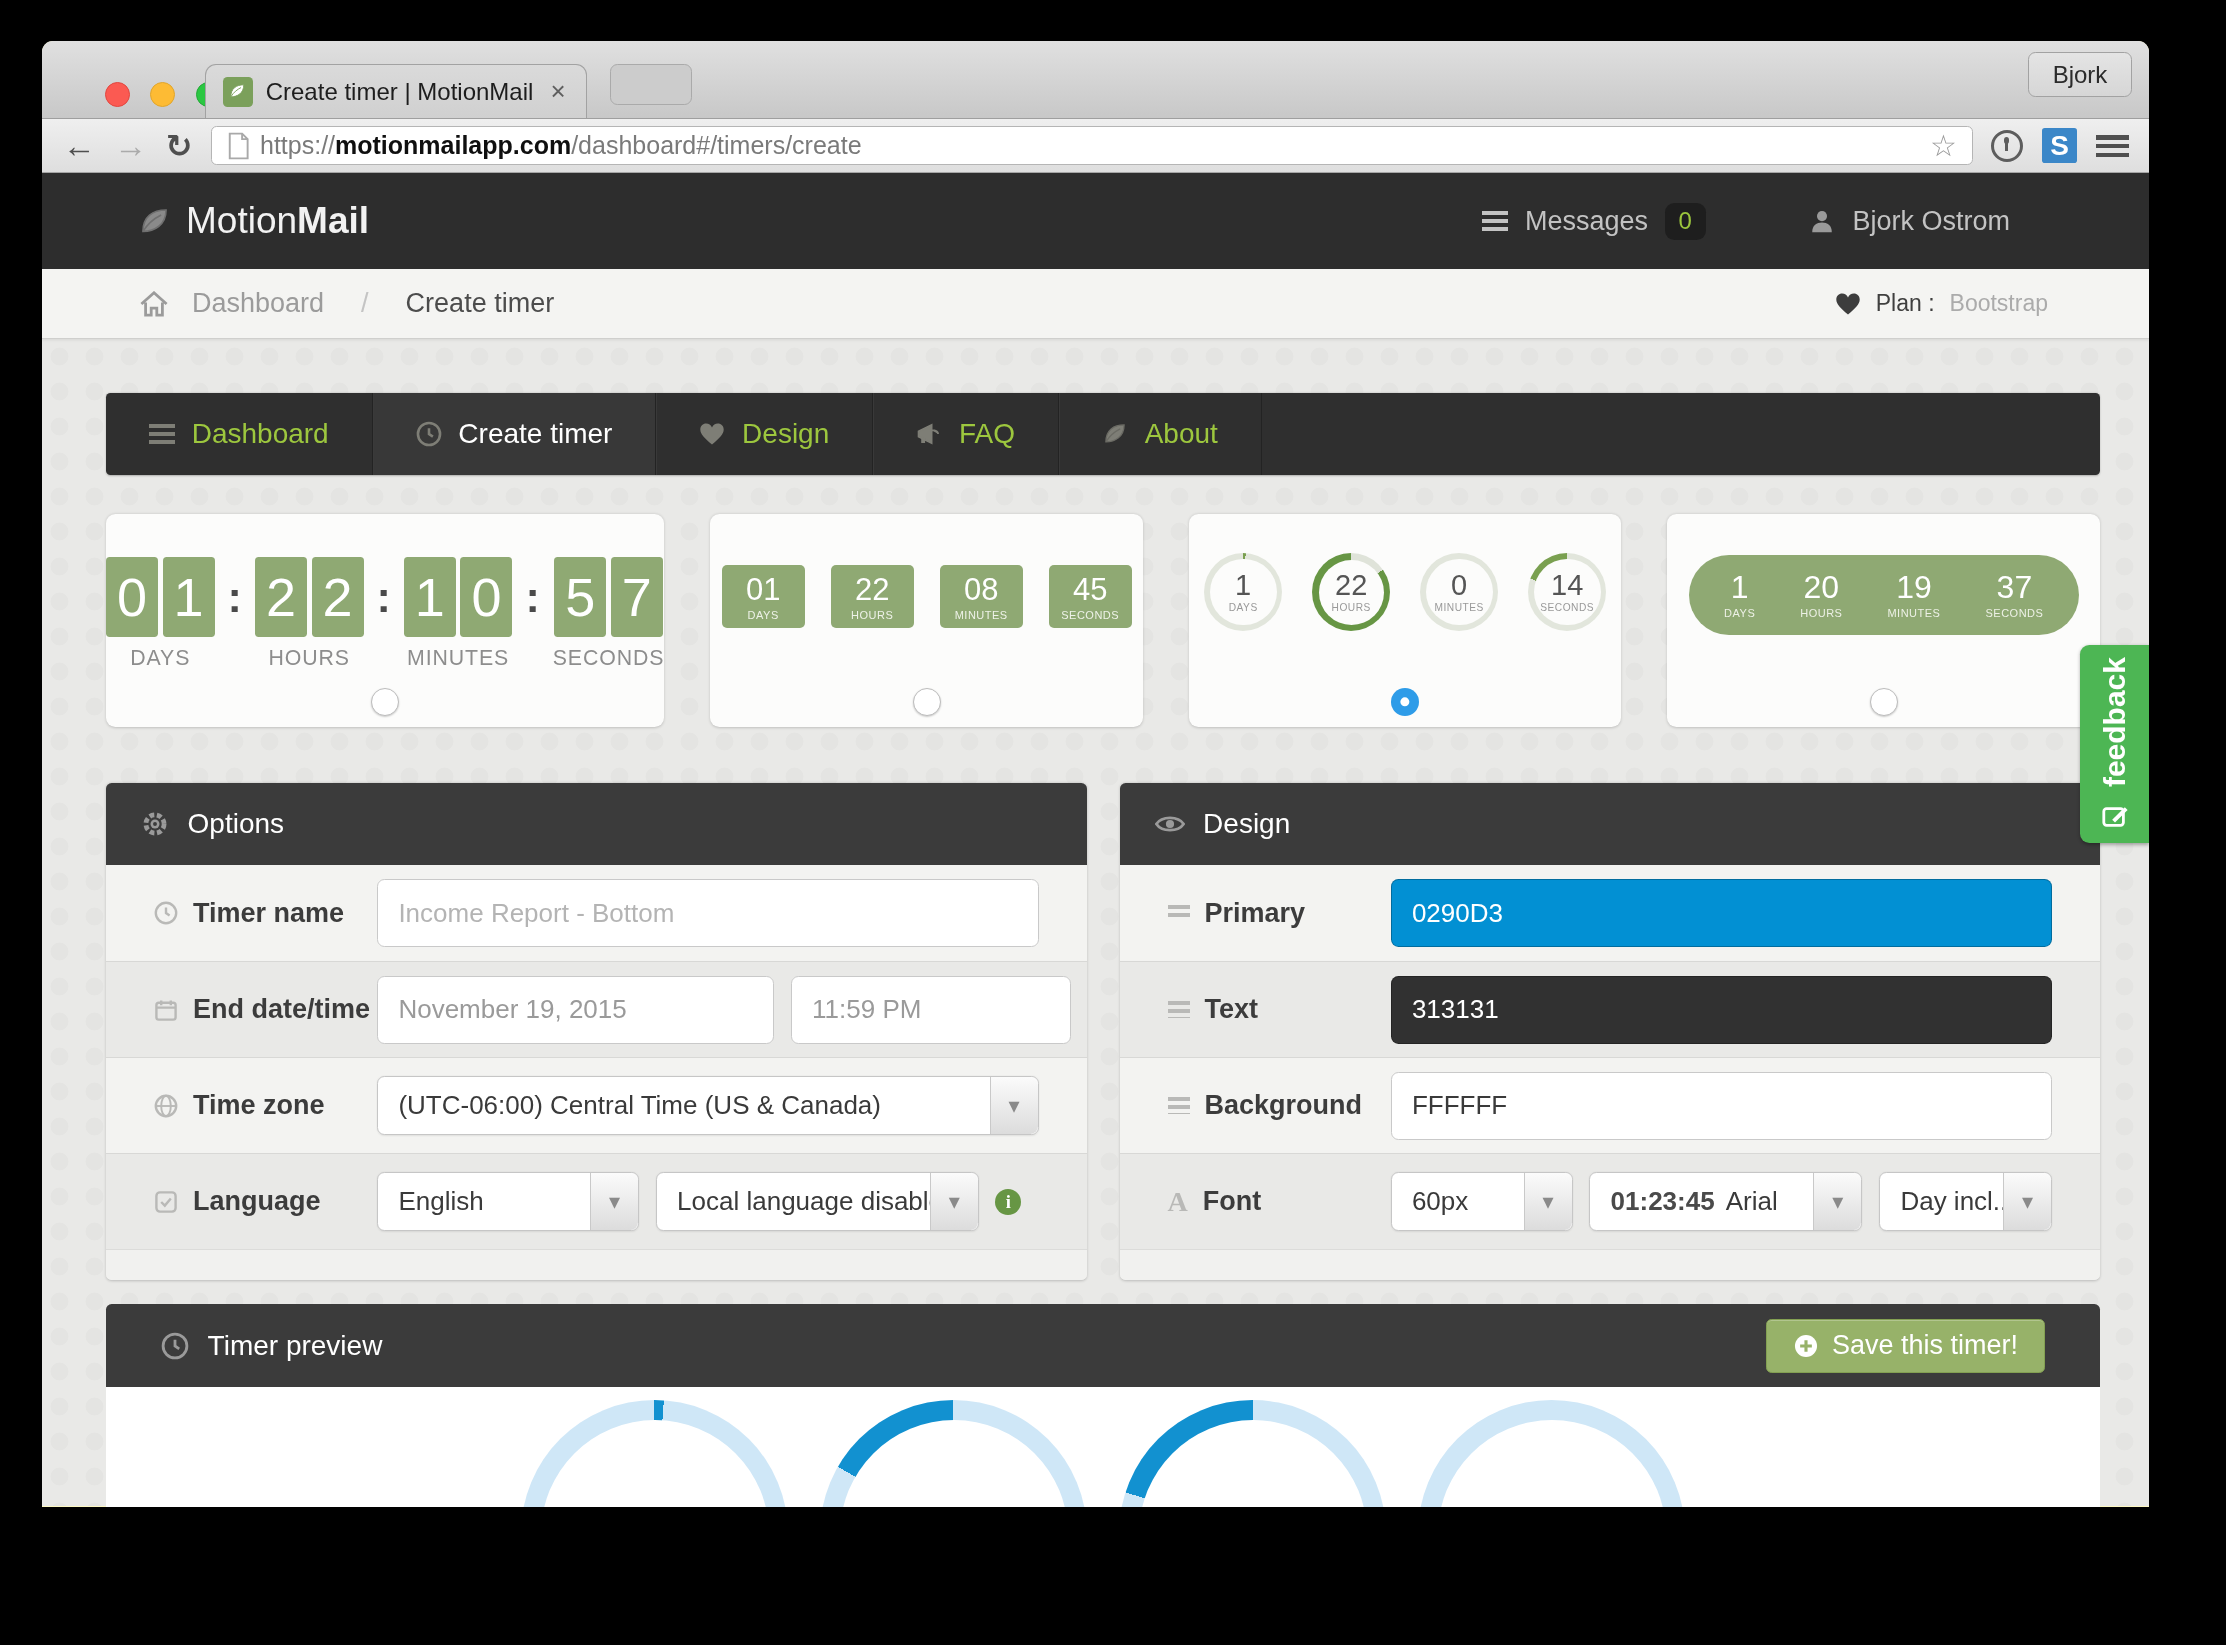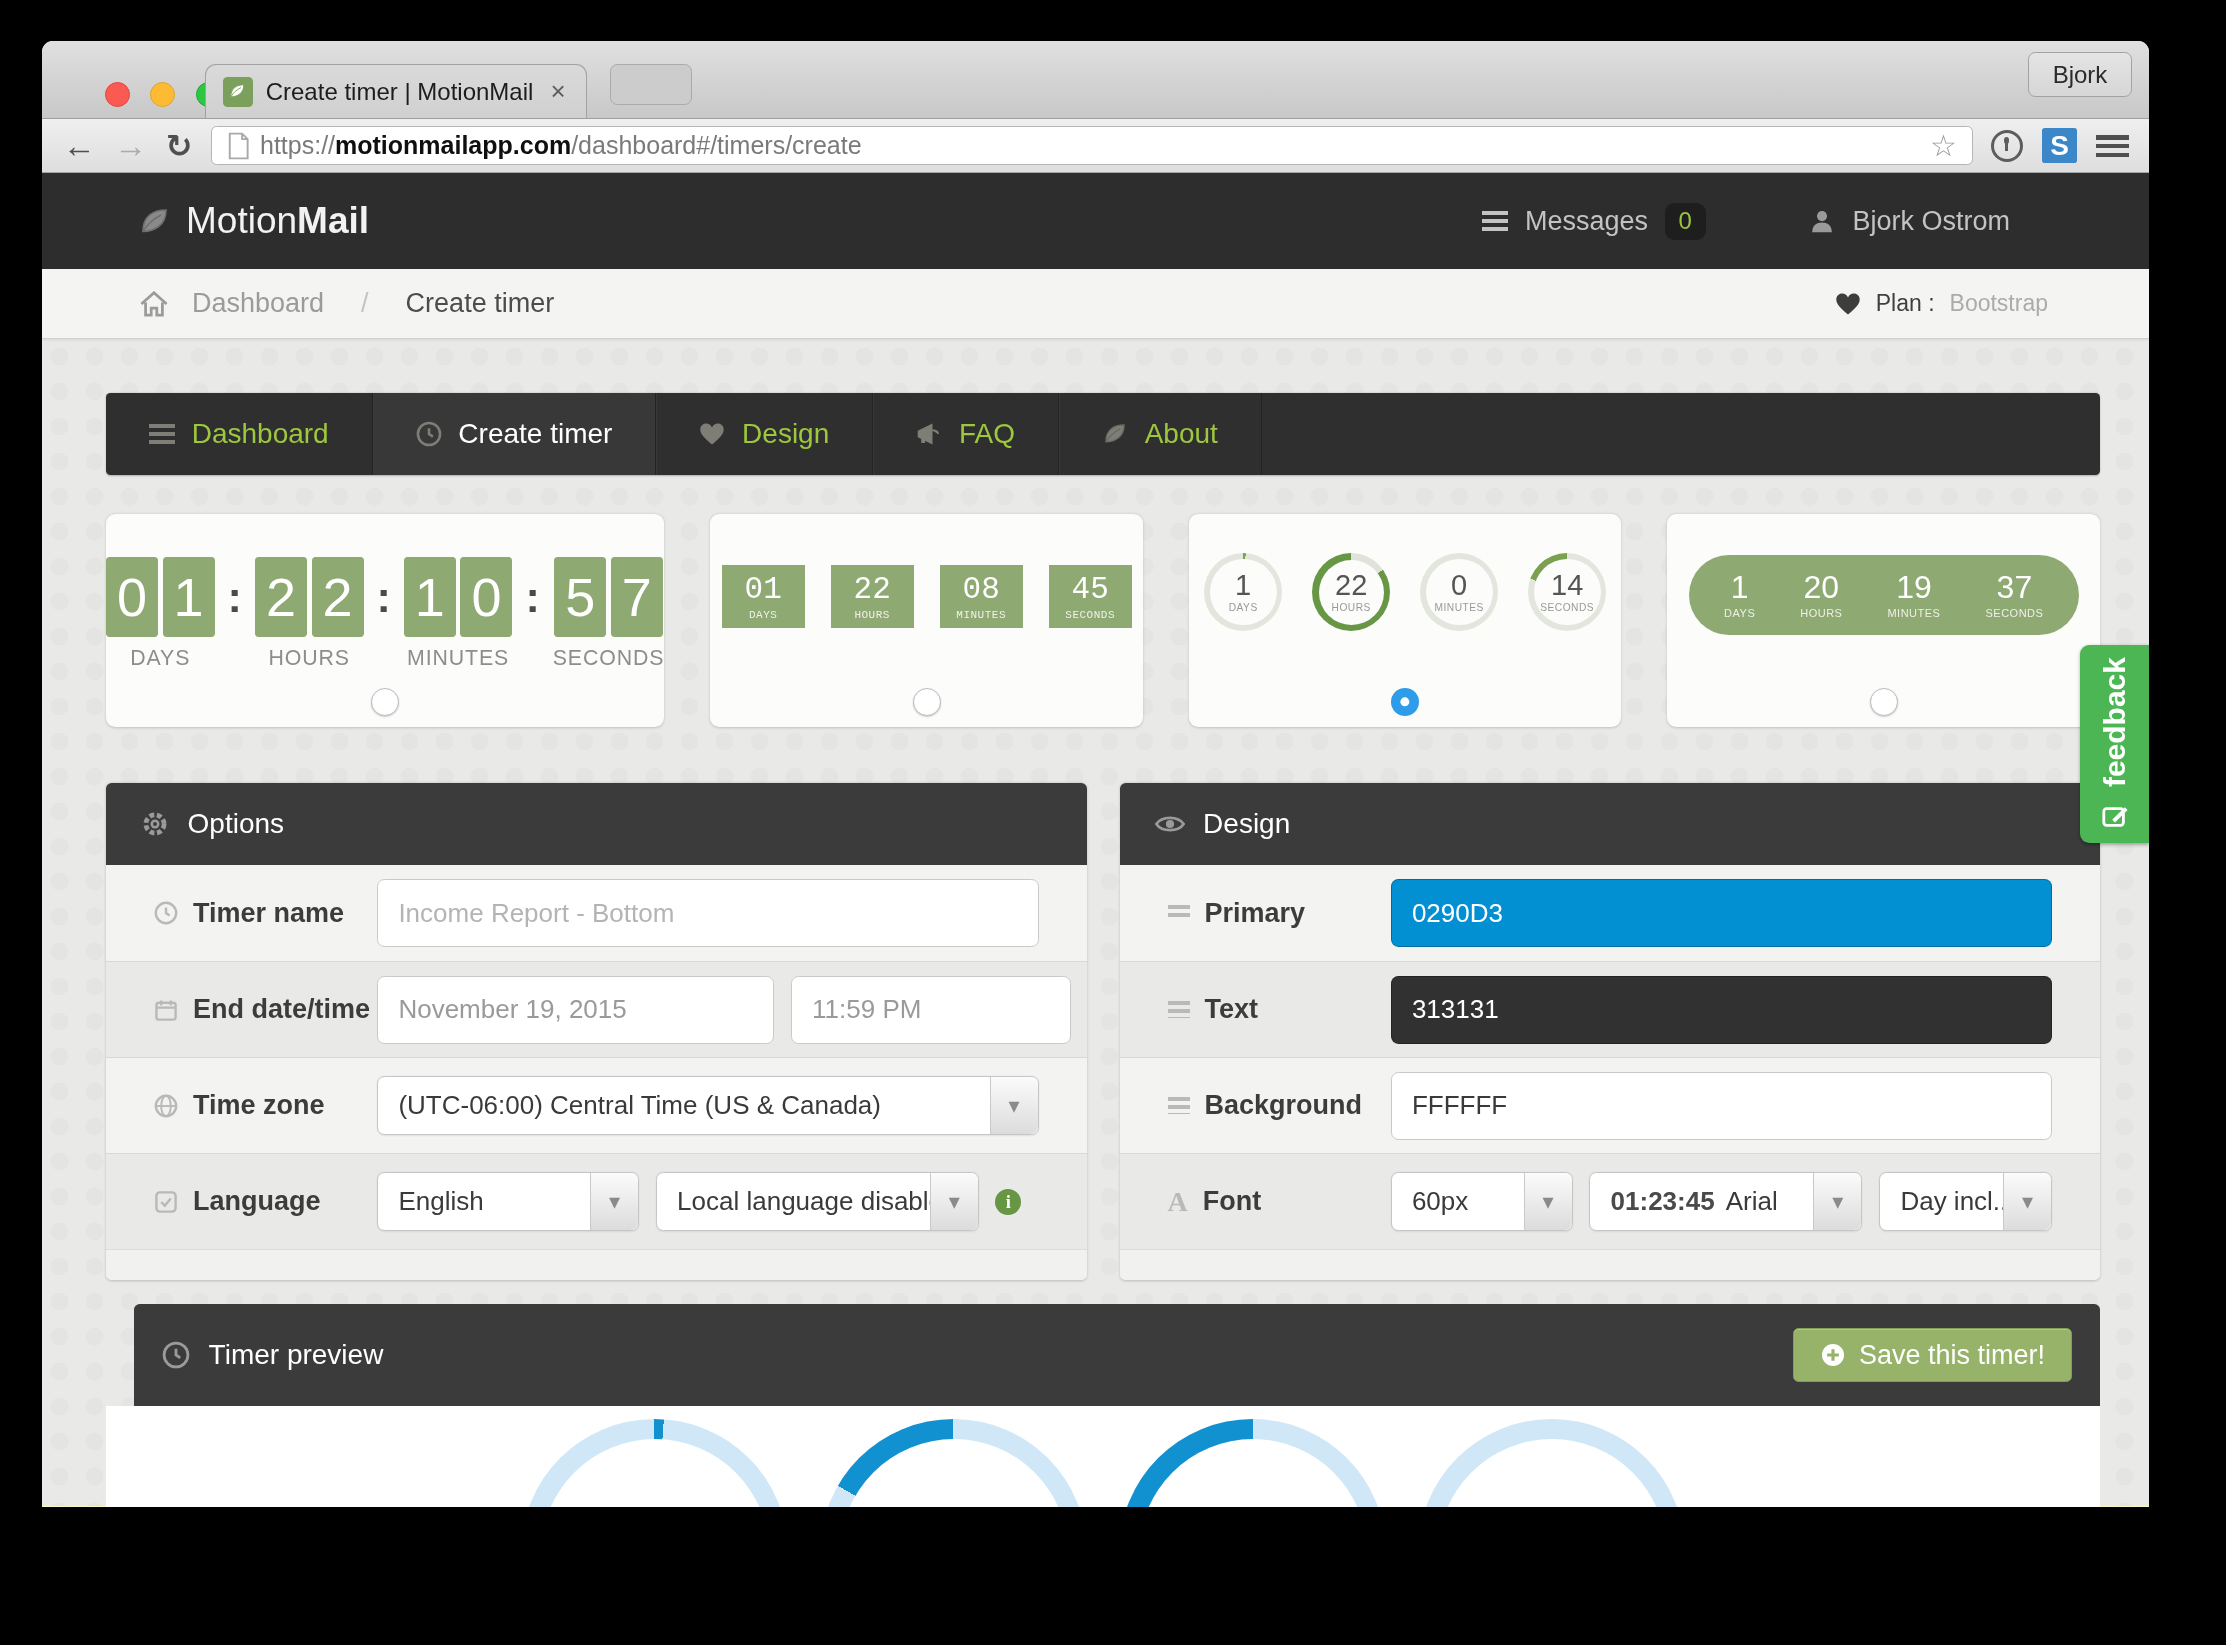--- a/index.html
+++ b/index.html
@@ -131,22 +131,22 @@
   .digit-pair { display:flex; gap:4.6px; }
   .digit-box {
     width:52px; height:80px; background:#8fa973; color:#fff; border-radius:3.7px;
     font-size:54px; display:flex; align-items:center; justify-content:center;
   }
   .flip-colon { font-size:43px; color:#4a4a4a; font-weight:bold; line-height:80px; }
   .unit-label { font-size:21.3px; color:#8d8d8d; letter-spacing:0.9px; }
   
   .blocks-row { display:flex; gap:26px; margin-top:51px; }
   .block {
-    width:83px; height:63px; background:#8fa973; border-radius:0; color:#fff;
-    display:flex; flex-direction:column; align-items:center; justify-content:center; gap:1.9px;font-family:Liberation Mono, monospace;
+    width:83px; height:63px; background:#8fa973; border-radius:5px; color:#fff;
+    display:flex; flex-direction:column; align-items:center; justify-content:center; gap:1.9px;
   }
   .block .num { font-size:31px; }
   .block .lbl { font-size:11px; letter-spacing:0.5px; color:#eef2e8; }
   
   .rings-row { display:flex; gap:30px; margin-top:39px; }
   .ring { width:78px; height:78px; border-radius:50%; position:relative; display:flex; align-items:center; justify-content:center; }
   .ring::after { content:""; position:absolute; inset:5.6px; background:#fcfcfb; border-radius:50%; }
   .ring .inner { position:relative; z-index:1; display:flex; flex-direction:column; align-items:center; }
   .ring .num { font-size:29px; color:#555; line-height:1; }
   .ring .lbl { font-size:10.2px; color:#999; letter-spacing:0.5px; margin-top:2.8px; }
@@ -197,22 +197,22 @@
   .info-dot {
     width:26px; height:26px; border-radius:50%; background:#679644; color:#fff;
     font-size:18.6px; font-weight:bold; display:flex; align-items:center; justify-content:center;
     font-family:"Liberation Serif","DejaVu Serif",serif;
   }
   .panel-footer { height:31px; background:#f1f1ef; border-top:0.9px solid #dcdcda; }
   .color-input { border:0.9px solid rgba(0,0,0,.25); color:#fff; }
   .font-preview-num { font-weight:bold; color:#4a4a4a; margin-right:11px; }
   
   .preview-header {
-    margin-top:24px; height:102px; background:#3b3b3b; border-radius:5.6px 5.6px 0 0;
-    display:flex; align-items:center; padding:0 28px; gap:18.6px;margin-left:28px;
+    margin-top:24px; height:83px; background:#3b3b3b; border-radius:5.6px 5.6px 0 0;
+    display:flex; align-items:center; padding:0 55px; gap:18.6px;
   }
   .preview-title { color:#fff; font-size:28px; }
   .save-btn {
     margin-left:auto; height:54px; background:#97b269; border:0.9px solid #83a052; border-radius:5.6px;
     display:flex; align-items:center; gap:13px; padding:0 26px; color:#fff; font-size:27px;
     box-shadow:inset 0 0.9px 0 rgba(255,255,255,.25);
   }
   .preview-body {
     background:#fff; height:131px; overflow:hidden; display:flex; justify-content:center; gap:32px;
   }

